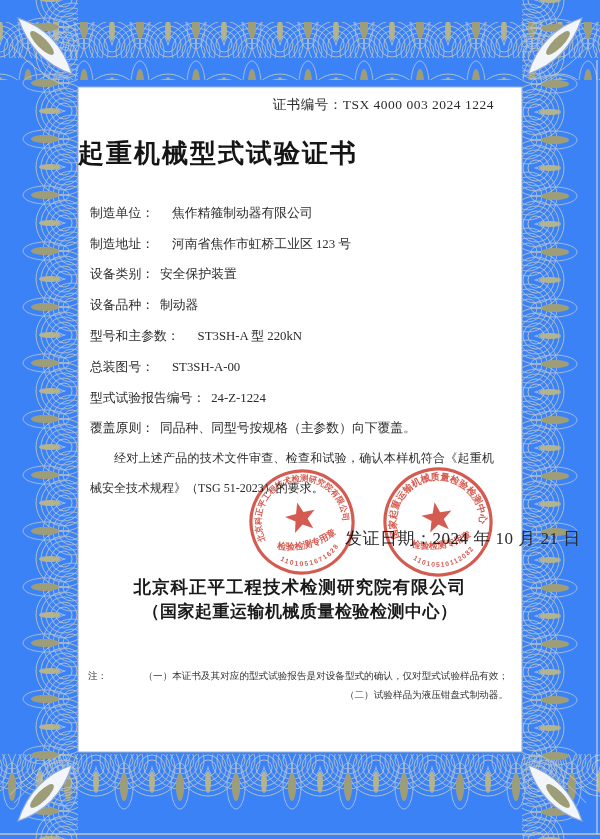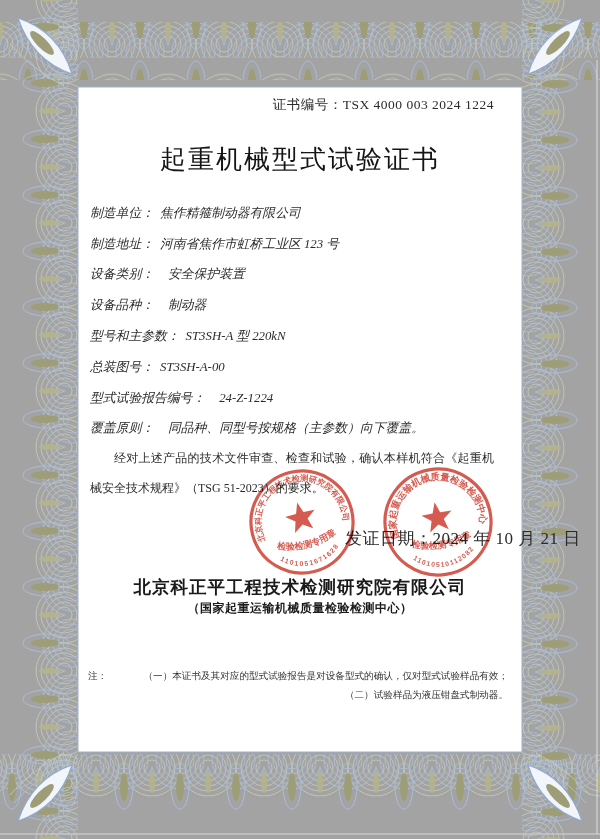--- a/index.html
+++ b/index.html
@@ -1,49 +1,49 @@
 <!DOCTYPE html>
 <html><head>
 <meta charset="utf-8">
 <style>
   html,body{margin:0;padding:0;background:#ffffff;}
   #page{
-    position:relative;width:600px;height:839px;background:#a3a3a3;overflow:hidden;
+    position:relative;width:600px;height:839px;background:#3b82f6;overflow:hidden;
     font-family:"Liberation Serif","DejaVu Serif",serif;color:#2b2b2b;
   }
   #border-svg{position:absolute;left:0;top:0;width:600px;height:839px;}
   #content{
     position:absolute;left:78px;top:88px;width:444px;height:664px;background:transparent;
   }
   .cert-no{
     position:absolute;top:8px;right:28px;font-size:13.5px;letter-spacing:.5px;white-space:nowrap;
   }
   .title{
-    position:absolute;top:48px;left:0;width:100%;text-align:center;
-    font-size:26px;font-weight:400;letter-spacing:2px;color:#151515;white-space:nowrap;margin-top:6px;
-  }
-  .fields{position:absolute;top:110px;left:12px;right:28px;font-style:italic;}
+    position:absolute;top:48px;left:0;width:100%;text-align:left;
+    font-size:26px;font-weight:700;letter-spacing:2px;color:#151515;white-space:nowrap;
+  }
+  .fields{position:absolute;top:110px;left:12px;right:28px;}
   .field-row{height:30.8px;display:flex;align-items:center;font-size:12.8px;white-space:nowrap;}
-  .field-row .val{margin-left:6px;}
-  .field-row.gap .val{margin-left:14px;}
+  .field-row .val{margin-left:18px;}
+  .field-row.gap .val{margin-left:6px;}
   .statement{
     position:absolute;top:355px;left:12px;width:404px;
     font-size:12px;line-height:30px;text-align:justify;text-indent:2em;
   }
   .issue-date{
     position:absolute;top:439px;left:267px;font-size:17px;white-space:nowrap;letter-spacing:.5px;
   }
   #stamps-svg{position:absolute;left:0;top:0;width:444px;height:664px;mix-blend-mode:multiply;pointer-events:none;}
   .org-name{
     position:absolute;top:487px;left:0;width:100%;text-align:center;
     font-size:17.5px;font-weight:700;letter-spacing:1px;color:#1a1a1a;white-space:nowrap;
   }
   .org-sub{
     position:absolute;top:512px;left:0;width:100%;text-align:center;
-    font-size:12px;font-weight:700;letter-spacing:.5px;color:#1a1a1a;white-space:nowrap;
+    font-size:17px;font-weight:700;letter-spacing:.5px;color:#1a1a1a;white-space:nowrap;
   }
   .notes{position:absolute;top:578px;left:10px;right:14px;display:flex;font-size:9.6px;line-height:19px;color:#333;}
   .notes .notes-label{flex:0 0 auto;margin-right:8px;}
   .notes .note-lines{flex:1;text-align:right;}
   .note-line{white-space:nowrap;}
   .stamp-ring-text{font-family:"Liberation Sans","DejaVu Sans",sans-serif;font-weight:700;}
 </style>
 </head>
 <body>
 

